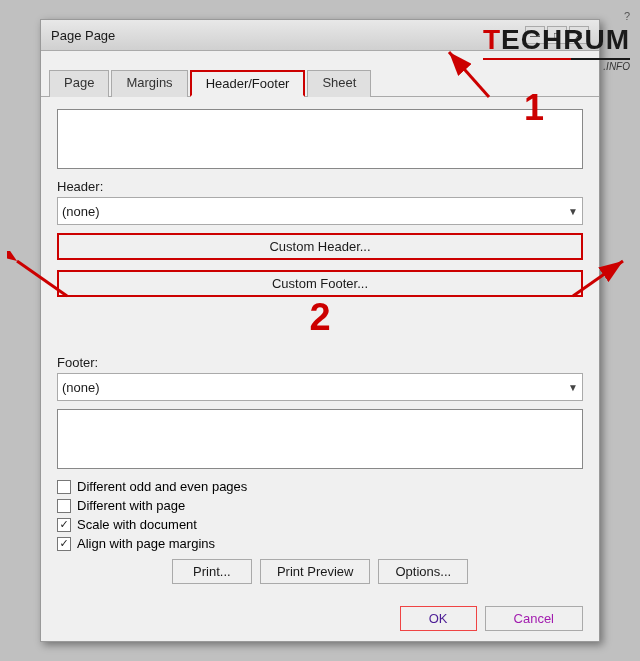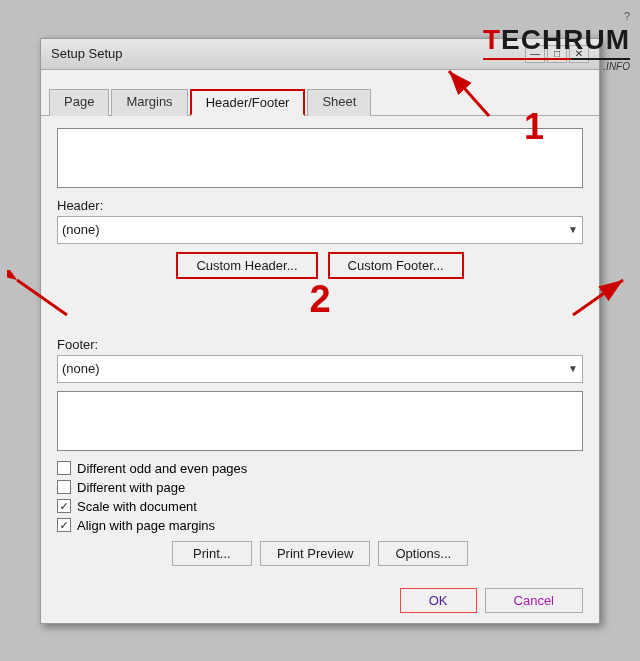--- a/index.html
+++ b/index.html
@@ -245,21 +245,21 @@
   <div class="watermark-brand">
     <span class="t">T</span>ECHRUM
   </div>
   <div class="watermark-underline"></div>
   <div class="watermark-sub">.INFO</div>
 </div>
 
 <div class="dialog">
 
   <div class="dialog-titlebar">
-    <span class="dialog-title">Setup Setup</span>
+    <span class="dialog-title">Page Page</span>
     <div class="titlebar-controls">
       <div class="titlebar-btn">—</div>
       <div class="titlebar-btn">□</div>
       <div class="titlebar-btn">✕</div>
     </div>
   </div>
 
   <div class="tabs">
     <div class="tab">Page</div>
     <div class="tab">Margins</div>
@@ -284,21 +284,21 @@
 
     <div class="field-label">Header:</div>
 
     <div class="dropdown-row">
       <div class="dropdown">
         <span>(none)</span>
         <span class="dropdown-arrow">▼</span>
       </div>
     </div>
 
-    <div class="custom-btns" style="position:relative;">
+    <div class="custom-btns" style="position:relative;flex-direction:column;">
       <button class="custom-btn">Custom Header...</button>
       <button class="custom-btn">Custom Footer...</button>
 
       <div style="position:absolute; bottom:-42px; left:50%; transform:translateX(-50%); font-size:38px; font-weight:bold; color:#cc0000; z-index:30;">2</div>
 
       <svg style="position:absolute; left:-50px; top:18px; z-index:25; pointer-events:none;" width="70" height="50">
         <defs>
           <marker id="arrowhead2" markerWidth="8" markerHeight="6" refX="0" refY="3" orient="auto">
             <polygon points="8 0, 0 3, 8 6" fill="#cc0000"></polygon>
           </marker>

